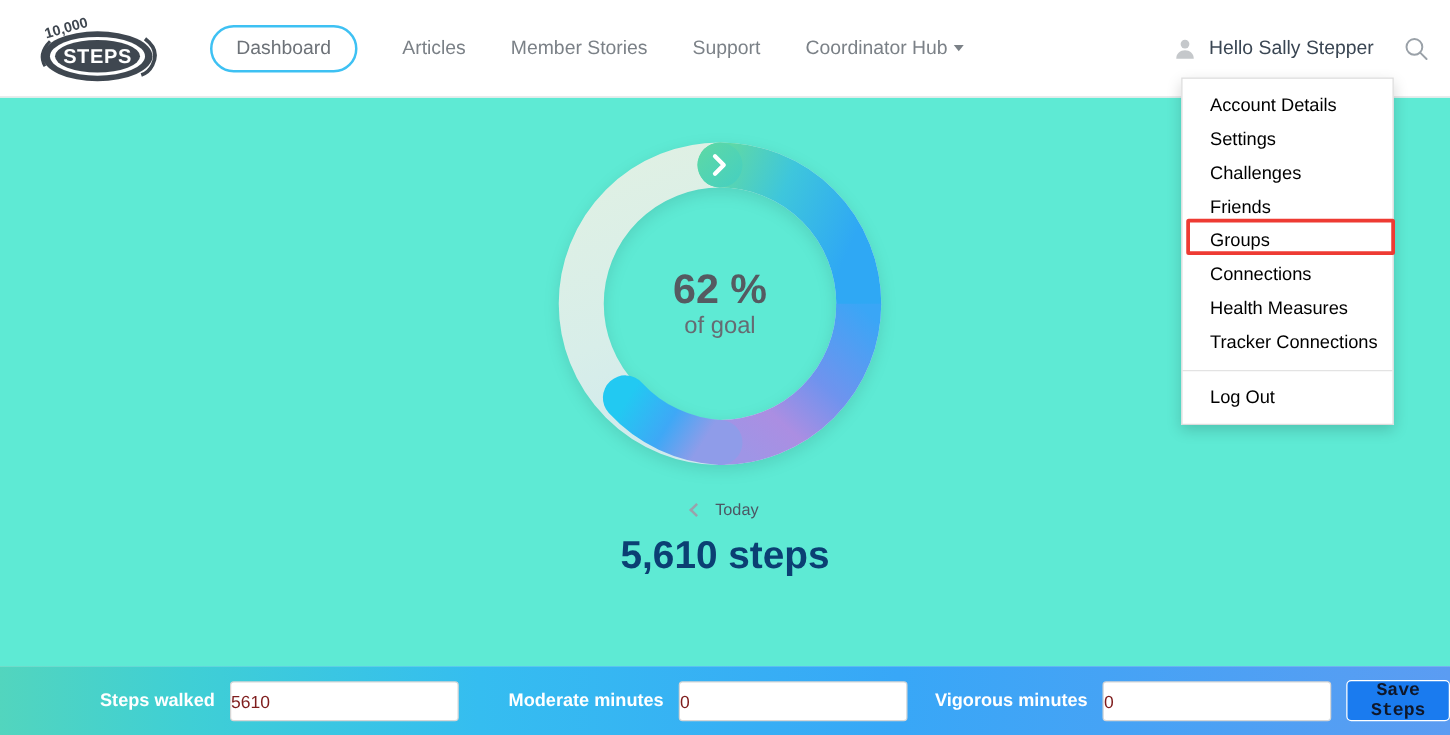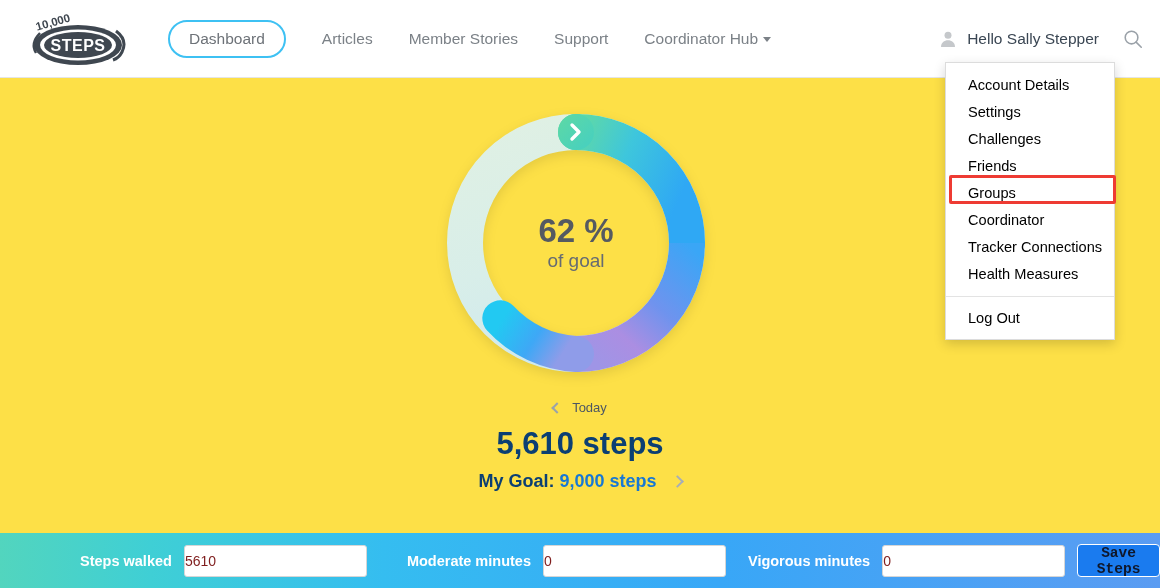--- a/index.html
+++ b/index.html
@@ -71,21 +71,21 @@
     position: absolute; left: 3px; top: 112px;
     width: 167px; height: 29px;
     border: 3px solid #ee3b33; border-radius: 2px;
     pointer-events: none; z-index: 60;
   }
 
   
   .content {
     position: absolute; top: 78px; left: 0;
     width: 1160px; height: 455px;
-    background: #fde047;
+    background: #5eead4;
   }
   .donut-holder {
     position: absolute; left: 441px; top: 30px;
     width: 270px; height: 270px;
   }
   .donut-holder svg { display: block; filter: drop-shadow(0 4px 6px rgba(0,0,0,0.10)); }
   .donut-center {
     position: absolute; left: 0; top: 0; width: 270px; height: 270px;
     display: flex; flex-direction: column;
     align-items: center; justify-content: center;
@@ -213,27 +213,27 @@
     <div class="dd-item">
       <span>Challenges</span>
     </div>
     <div class="dd-item">
       <span>Friends</span>
     </div>
     <div class="dd-item">
       <span>Groups</span>
     </div>
     <div class="dd-item">
-      <span>Coordinator</span>
+      <span>Connections</span>
+    </div>
+    <div class="dd-item">
+      <span>Health Measures</span>
     </div>
     <div class="dd-item">
       <span>Tracker Connections</span>
-    </div>
-    <div class="dd-item">
-      <span>Health Measures</span>
     </div>
     <div class="dd-sep"></div>
     <div class="dd-item">
       <span>Log Out</span>
     </div>
     <div class="dd-highlight"></div>
   </div>
 
   <div class="content">
 
@@ -285,25 +285,20 @@
       </div>
     </div>
 
     <div class="today-row">
       <span class="chev left"></span>
       <span class="today-label">Today</span>
     </div>
 
     <div class="steps-big">5,610 steps</div>
 
-    <div class="goal-row">
-      <span class="goal-label">My Goal:</span>
-      <span class="goal-value">9,000 steps</span>
-      <span class="goal-chev"></span>
-    </div>
   </div>
 
   <div class="bottombar">
     <span class="bb-label" style="margin-left:80px;">Steps walked</span>
     <input class="bb-input" style="width: 186px; margin-left: 12px;" value="5610">
 
     <span class="bb-label" style="margin-left:40px;">Moderate minutes</span>
     <input class="bb-input" style="width: 192px; margin-left: 12px;" value="0">
 
     <span class="bb-label" style="margin-left:22px;">Vigorous minutes</span>

